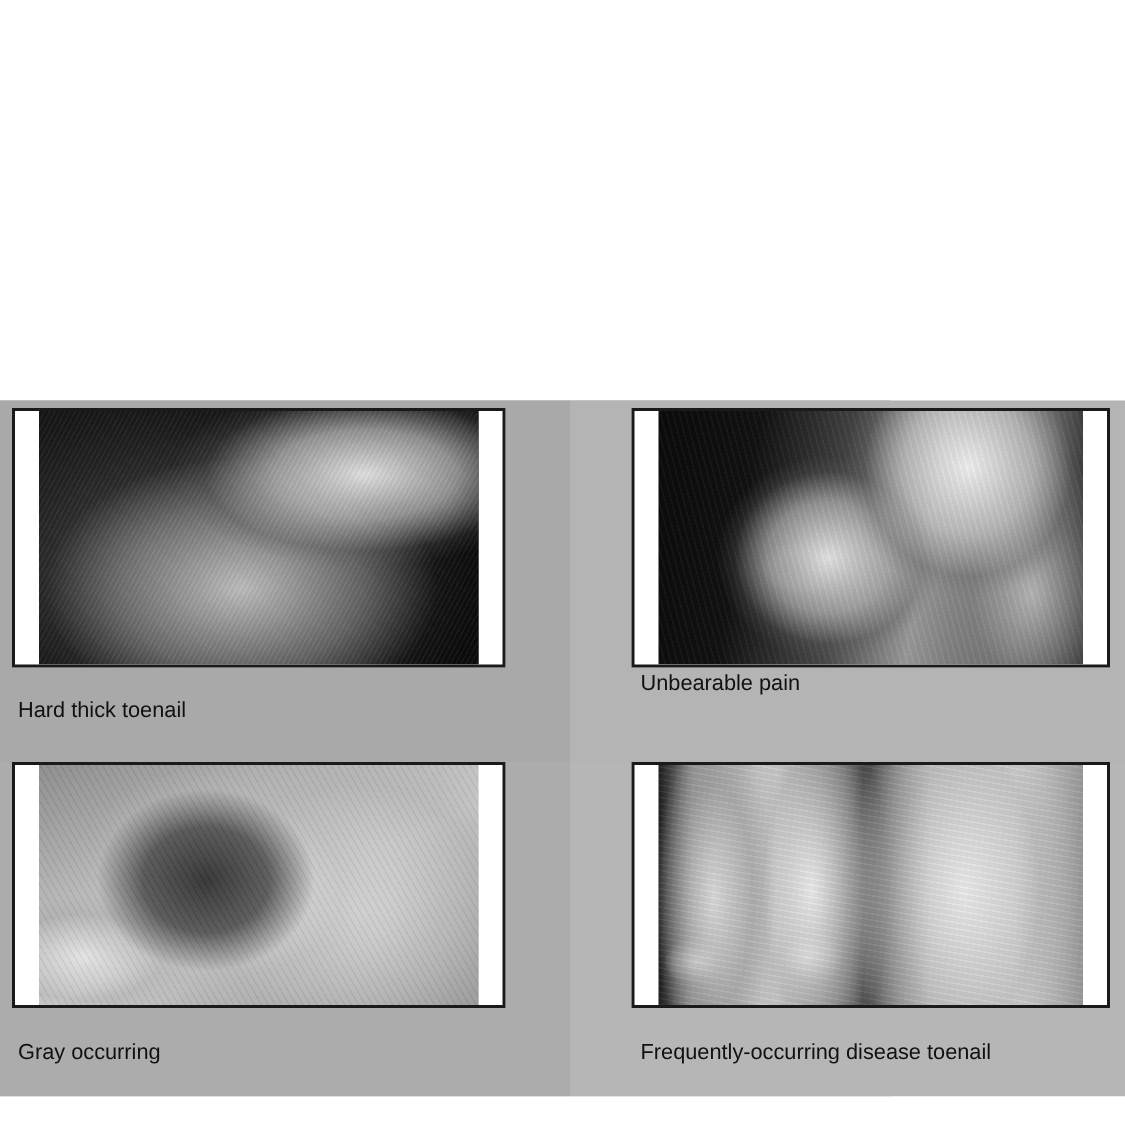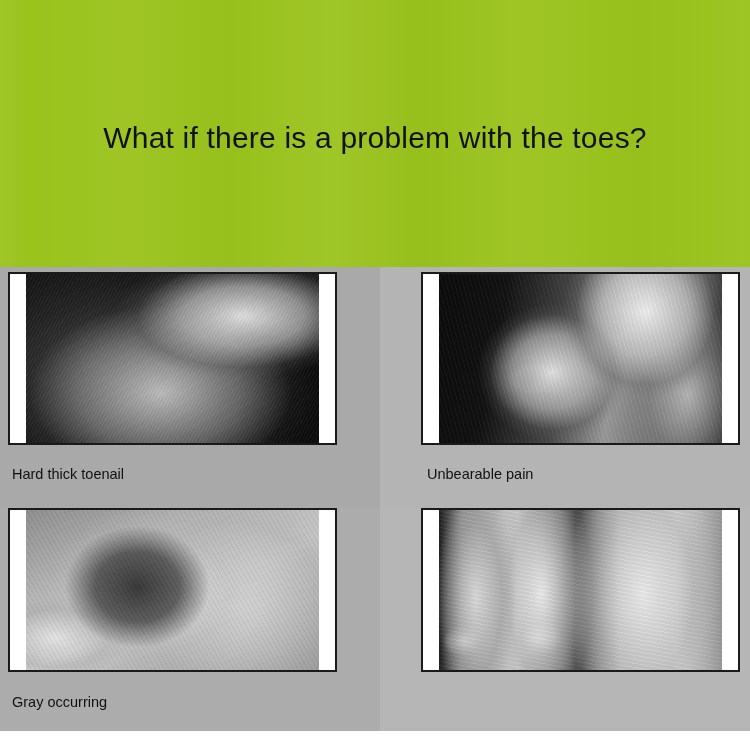--- a/index.html
+++ b/index.html
@@ -104,21 +104,21 @@
 
   
   .caption {
     position: absolute;
     color: #111111;
     font-size: 14.5px;
     font-weight: 400;
     white-space: nowrap;
   }
   #caption-1 { left: 12px;  top: 199px; }
-  #caption-2 { left: 427px; top: 199px; }
+  #caption-2 { left: 427px; top: 181px; }
   #caption-3 { left: 12px;  top: 427px; }
   #caption-4 { left: 427px; top: 427px; }
 
   
 
   
   .photo-thicknail {
     background:
       radial-gradient(ellipse 55% 46% at 74% 25%,
         rgba(235,235,235,0.95) 0%, rgba(190,190,190,0.75) 38%,
@@ -228,23 +228,20 @@
     width: 750px;
     height: 19px;
     background: #ffffff;
   }
 </style>
 </head>
 <body>
 
 <div class="page">
 
-  <div class="header-banner">
-    <div class="header-title">What if there is a problem with the toes?</div>
-  </div>
 
   <div class="content">
     <div class="bg-band left-dark"></div>
     <div class="bg-band right-lite"></div>
     <div class="bg-band row2-tint"></div>
 
     <div class="panel" id="panel-1">
       <div class="photo photo-thicknail"></div>
     </div>
     <div class="caption" id="caption-1">Hard thick toenail</div>
@@ -255,17 +252,18 @@
     <div class="caption" id="caption-2">Unbearable pain</div>
 
     <div class="panel" id="panel-3">
       <div class="photo photo-graynail"></div>
     </div>
     <div class="caption" id="caption-3">Gray occurring</div>
 
     <div class="panel" id="panel-4">
       <div class="photo photo-disease"></div>
     </div>
+    <div class="caption" id="caption-4">Frequently-occurring disease toenail</div>
   </div>
 
   <div class="bottom-strip"></div>
 
 </div>
 
 </body></html>

